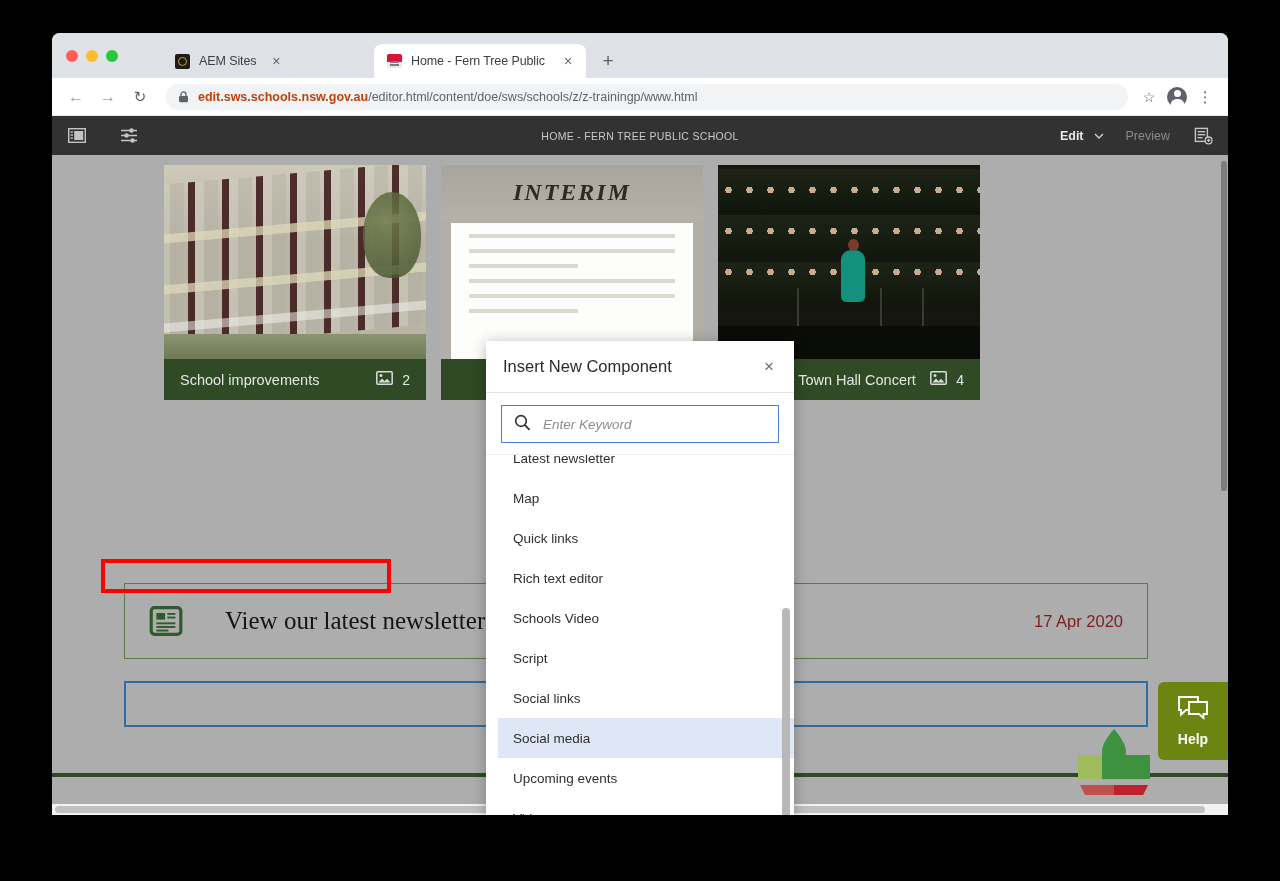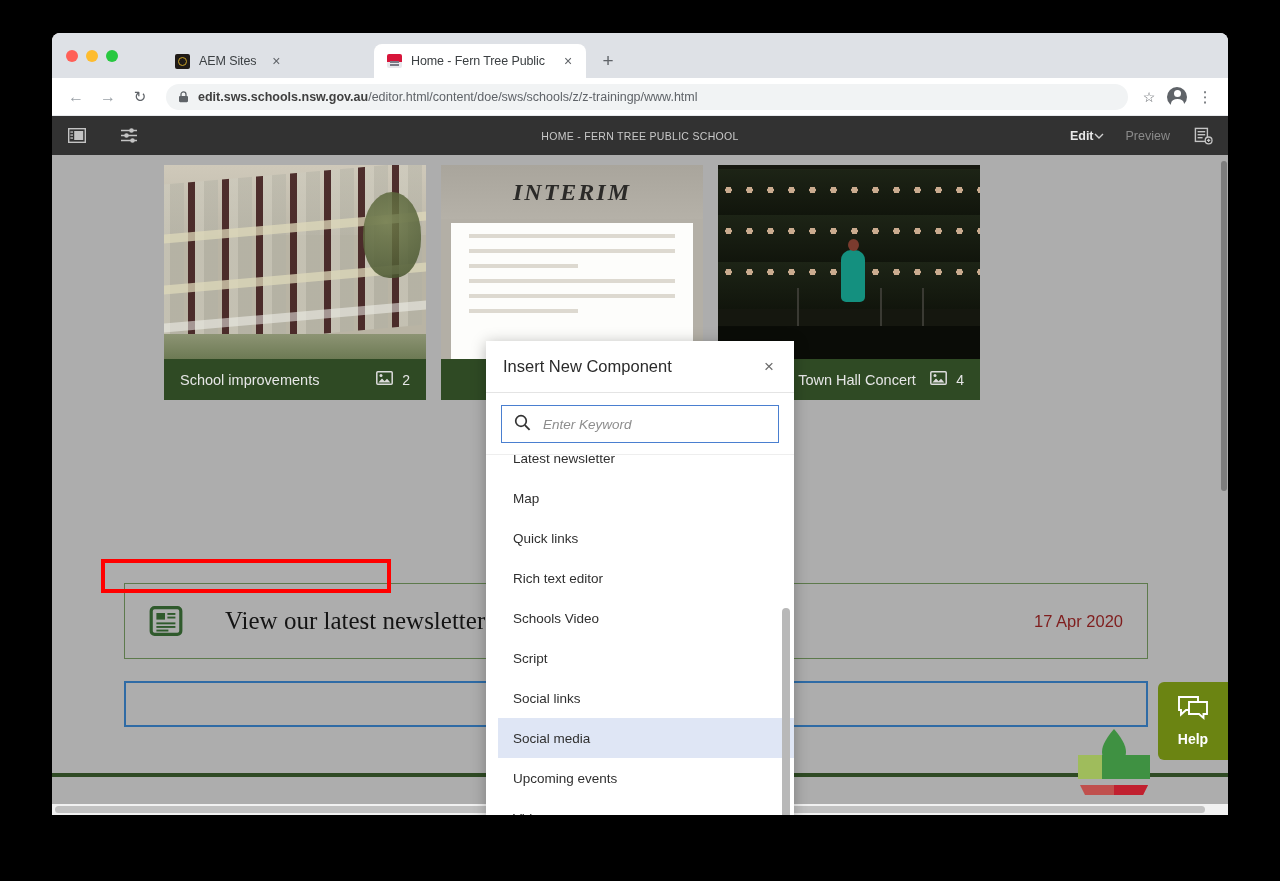--- a/index.html
+++ b/index.html
@@ -121,21 +121,21 @@
     border-radius: 13px;
     display: flex; align-items: center;
     padding: 0 12px;
     margin: 0 6px 0 8px;
   }
   #lock-icon { margin-right: 9px; display: flex; }
   #url-text {
     font-size: 12.5px; color: #5f6368;
     white-space: nowrap; overflow: hidden;
   }
-  #url-text b { color: #404040; font-weight: 700; }
+  #url-text b { color: #c2410c; font-weight: 700; }
   .omni-action {
     width: 26px; height: 26px; margin-left: 2px;
     display: flex; align-items: center; justify-content: center;
     color: #5f6368; font-size: 14px;
   }
   #avatar-icon {
     width: 20px; height: 20px; border-radius: 50%;
     background: #5f6368;
     position: relative;
   }
@@ -166,21 +166,21 @@
     text-align: center;
     font-size: 10.5px; color: #c9c9c9;
     letter-spacing: 0.3px;
     pointer-events: none;
   }
   .aem-right {
     margin-left: auto;
     display: flex; align-items: center; gap: 22px;
     position: relative; z-index: 2;
   }
-  #edit-mode { display: flex; align-items: center; }
+  #edit-mode { display: flex; align-items: center; gap: 10px; }
   #edit-label { font-size: 12.5px; color: #e8e8e8; font-weight: 700; }
   #preview-label { font-size: 12.5px; color: #8a8a8a; }
   .chev { color: #cfcfcf; font-size: 9px; }
 
   
   #page-canvas {
     position: relative;
     height: 660px;
     background: #adadad;
     overflow: hidden;

